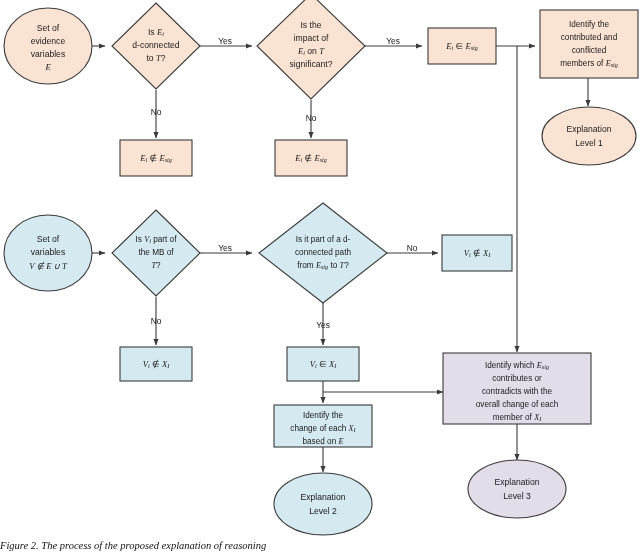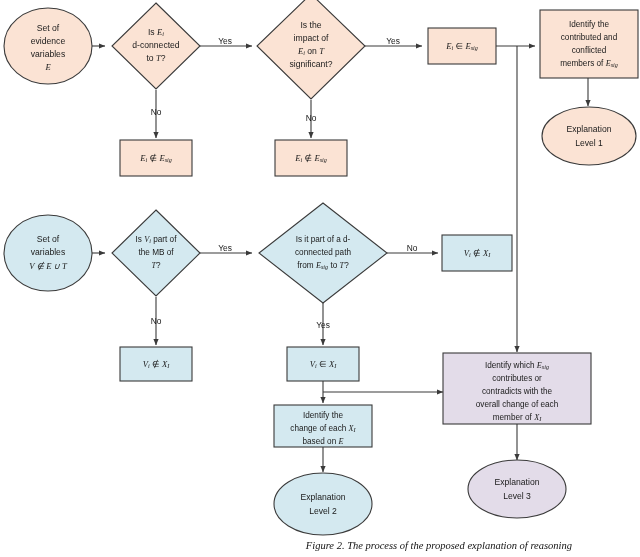--- a/index.html
+++ b/index.html
@@ -58,21 +58,21 @@
     font-size: 8.4px;
     fill: #1a1a1a;
     text-anchor: middle;
     dominant-baseline: middle;
   }
   .caption {
     position: absolute;
     left: 0;
     top: 540px;
     width: 572px;
-    text-align: right;
+    text-align: left;
     font-family: "Liberation Serif", serif;
     font-style: italic;
     font-size: 10.5px;
     color: #111111;
     white-space: nowrap;
   }
 </style>
 </head>
 <body>
 

